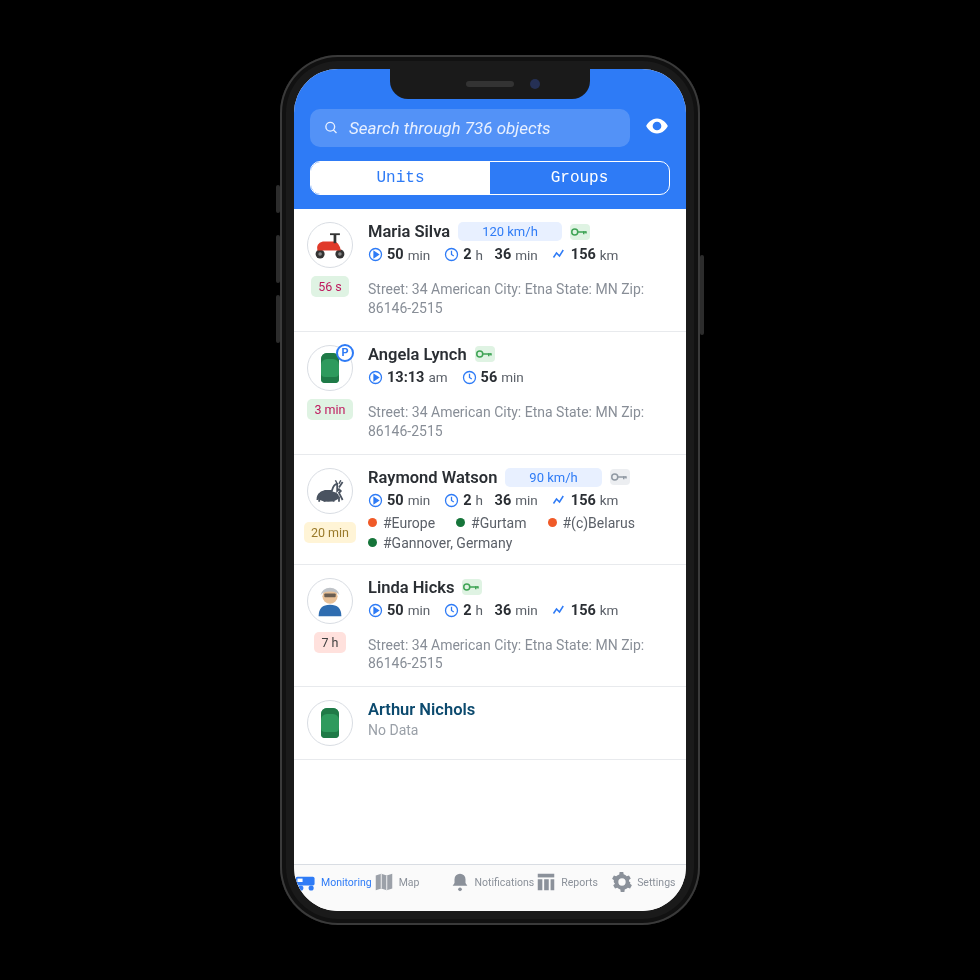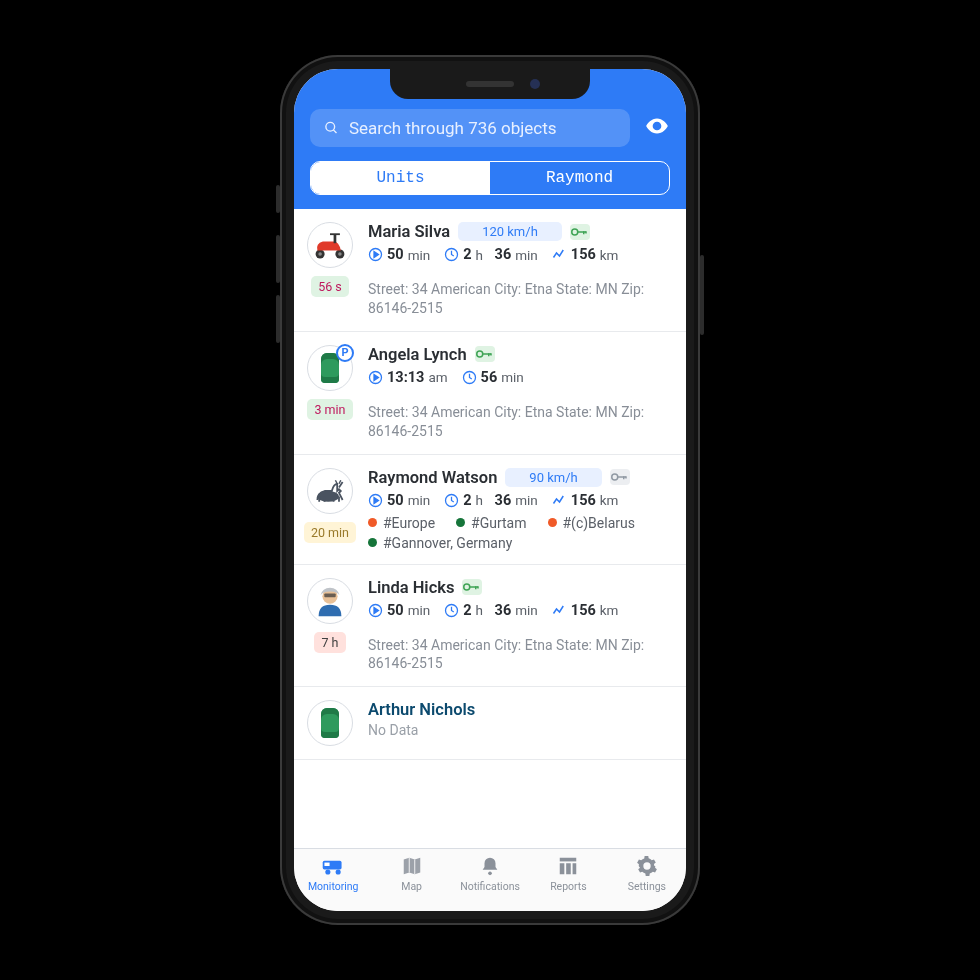--- a/index.html
+++ b/index.html
@@ -38,21 +38,21 @@
   .speaker { width: 48px; height: 6px; background: #333; border-radius: 3px; }
   .cam { width: 10px; height: 10px; background: #253055; border-radius: 50%; position: absolute; right: 50px; }
 
   .header {
     background: #2e7bf6; color: #fff; padding: 40px 16px 14px;
   }
   .search-row { display: flex; align-items: center; gap: 14px; }
   .search {
     flex: 1; background: rgba(255,255,255,.18); border-radius: 10px;
     padding: 9px 14px; display: flex; align-items: center; gap: 10px;
-    color: #e8f0ff; font-size: 17px;
+    color: #e8f0ff; font-size: 17px; font-style: italic;
   }
   .seg {
     display: flex; margin-top: 14px; border: 1.5px solid #fff; border-radius: 10px; overflow: hidden;
     font-size: 16px;
   }
   .seg > div { flex: 1; text-align: center; padding: 7px 0; font-family: Liberation Mono, monospace; }
   .seg-active { background: #fff; color: #2e7bf6; font-weight: 500; }
   .seg-inactive { color: #fff; }
 
   .list { flex: 1; overflow: auto; background: #fff; }
@@ -92,21 +92,21 @@
   .nodata { margin-top: 3px; font-size: 14px; color: #9aa0a8; }
 
   .tags { margin-top: 6px; font-size: 14px; color: #5b6068; display: flex; flex-wrap: wrap; gap: 4px 21px; }
   .tag { display: flex; align-items: center; gap: 6px; }
   .dot { width: 9px; height: 9px; border-radius: 50%; }
 
   .tabbar {
     border-top: 1px solid #d9dde3; background: #fafafa;
     display: flex; padding: 6px 0 18px;
   }
-  .tab { flex: 1; display: flex; flex-direction: column; align-items: center; gap: 3px; font-size: 10.5px; color: #8b919a; }
+  .tab { flex: 1; display: flex; flex-direction: row; align-items: center; gap: 3px; font-size: 10.5px; color: #8b919a; }
   .tab.active { color: #2e7bf6; }
   .tab svg { width: 24px; height: 22px; }
 
   .avatar-green-car::before {
     content:''; display:block; width:18px; height:30px; background:#2e9a5d;
     border-radius:6px 6px 4px 4px; box-shadow: inset 0 6px 0 #1f7a47, inset 0 -6px 0 #1f7a47;
   }
   .avatar-scooter { color:#d83a2a; }
 </style>
 </head>
@@ -137,21 +137,21 @@
         </div>
         <span style="color:#fff">
           <svg viewBox="0 0 24 24" width="26" height="26" fill="currentColor">
               <path d="M12 5c-5 0-9 4.5-10 7 1 2.5 5 7 10 7s9-4.5 10-7c-1-2.5-5-7-10-7zm0 11a4 4 0 110-8 4 4 0 010 8z"></path>
               <circle cx="12" cy="12" r="2" fill="#2e7bf6"></circle>
             </svg>
         </span>
       </div>
       <div class="seg">
         <div class="seg-active">Units</div>
-        <div class="seg-inactive">Raymond</div>
+        <div class="seg-inactive">Groups</div>
       </div>
     </div>
 
     <div class="list">
 
       <div class="row">
         <div class="col-left">
           <div class="avatar avatar-scooter">
             <svg viewBox="0 0 40 32" width="36" height="30">
                 <circle cx="9" cy="26" r="5" fill="#333"></circle>

